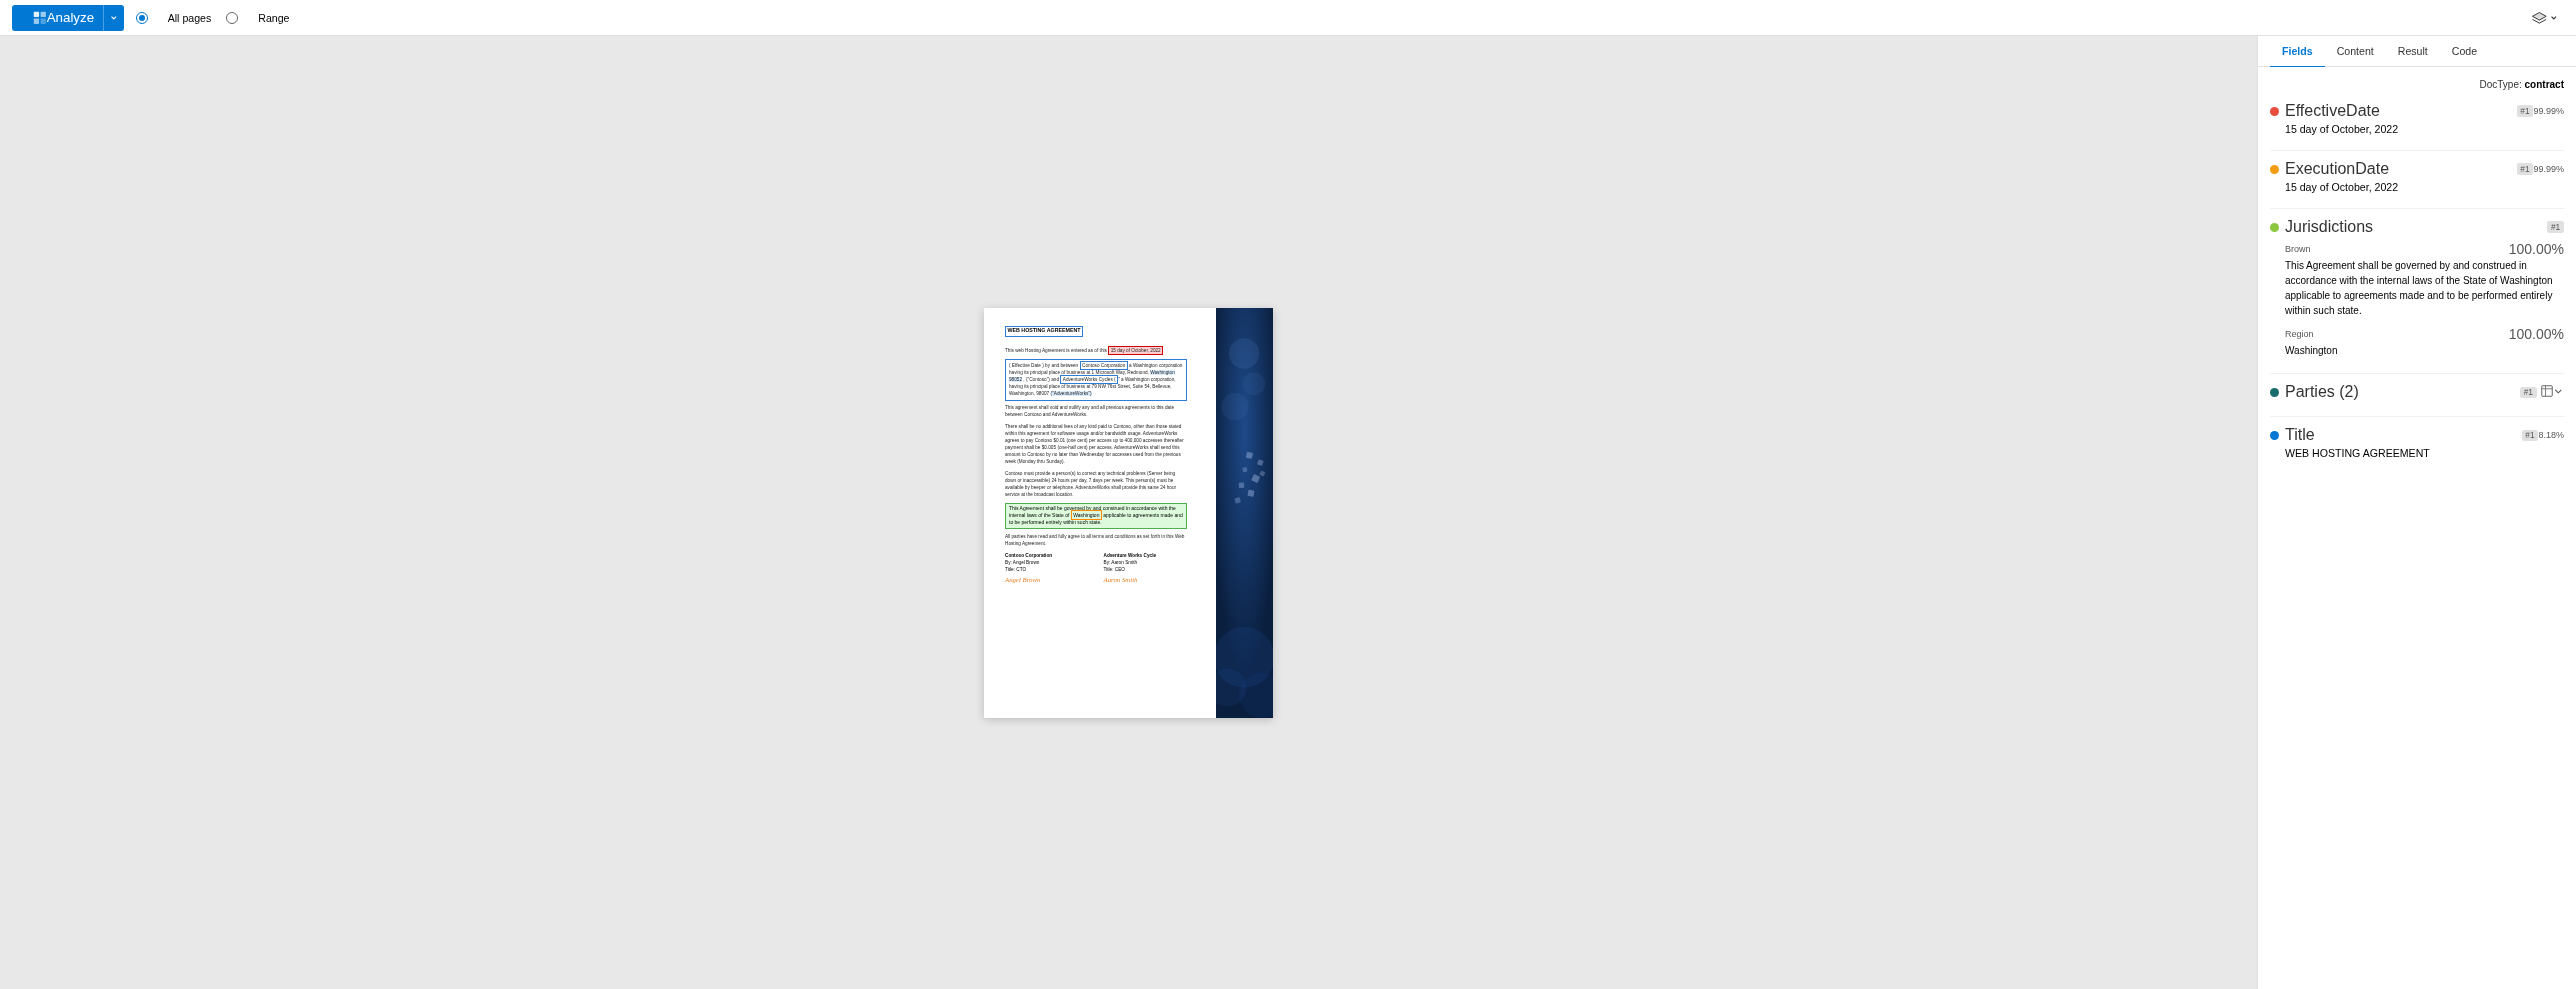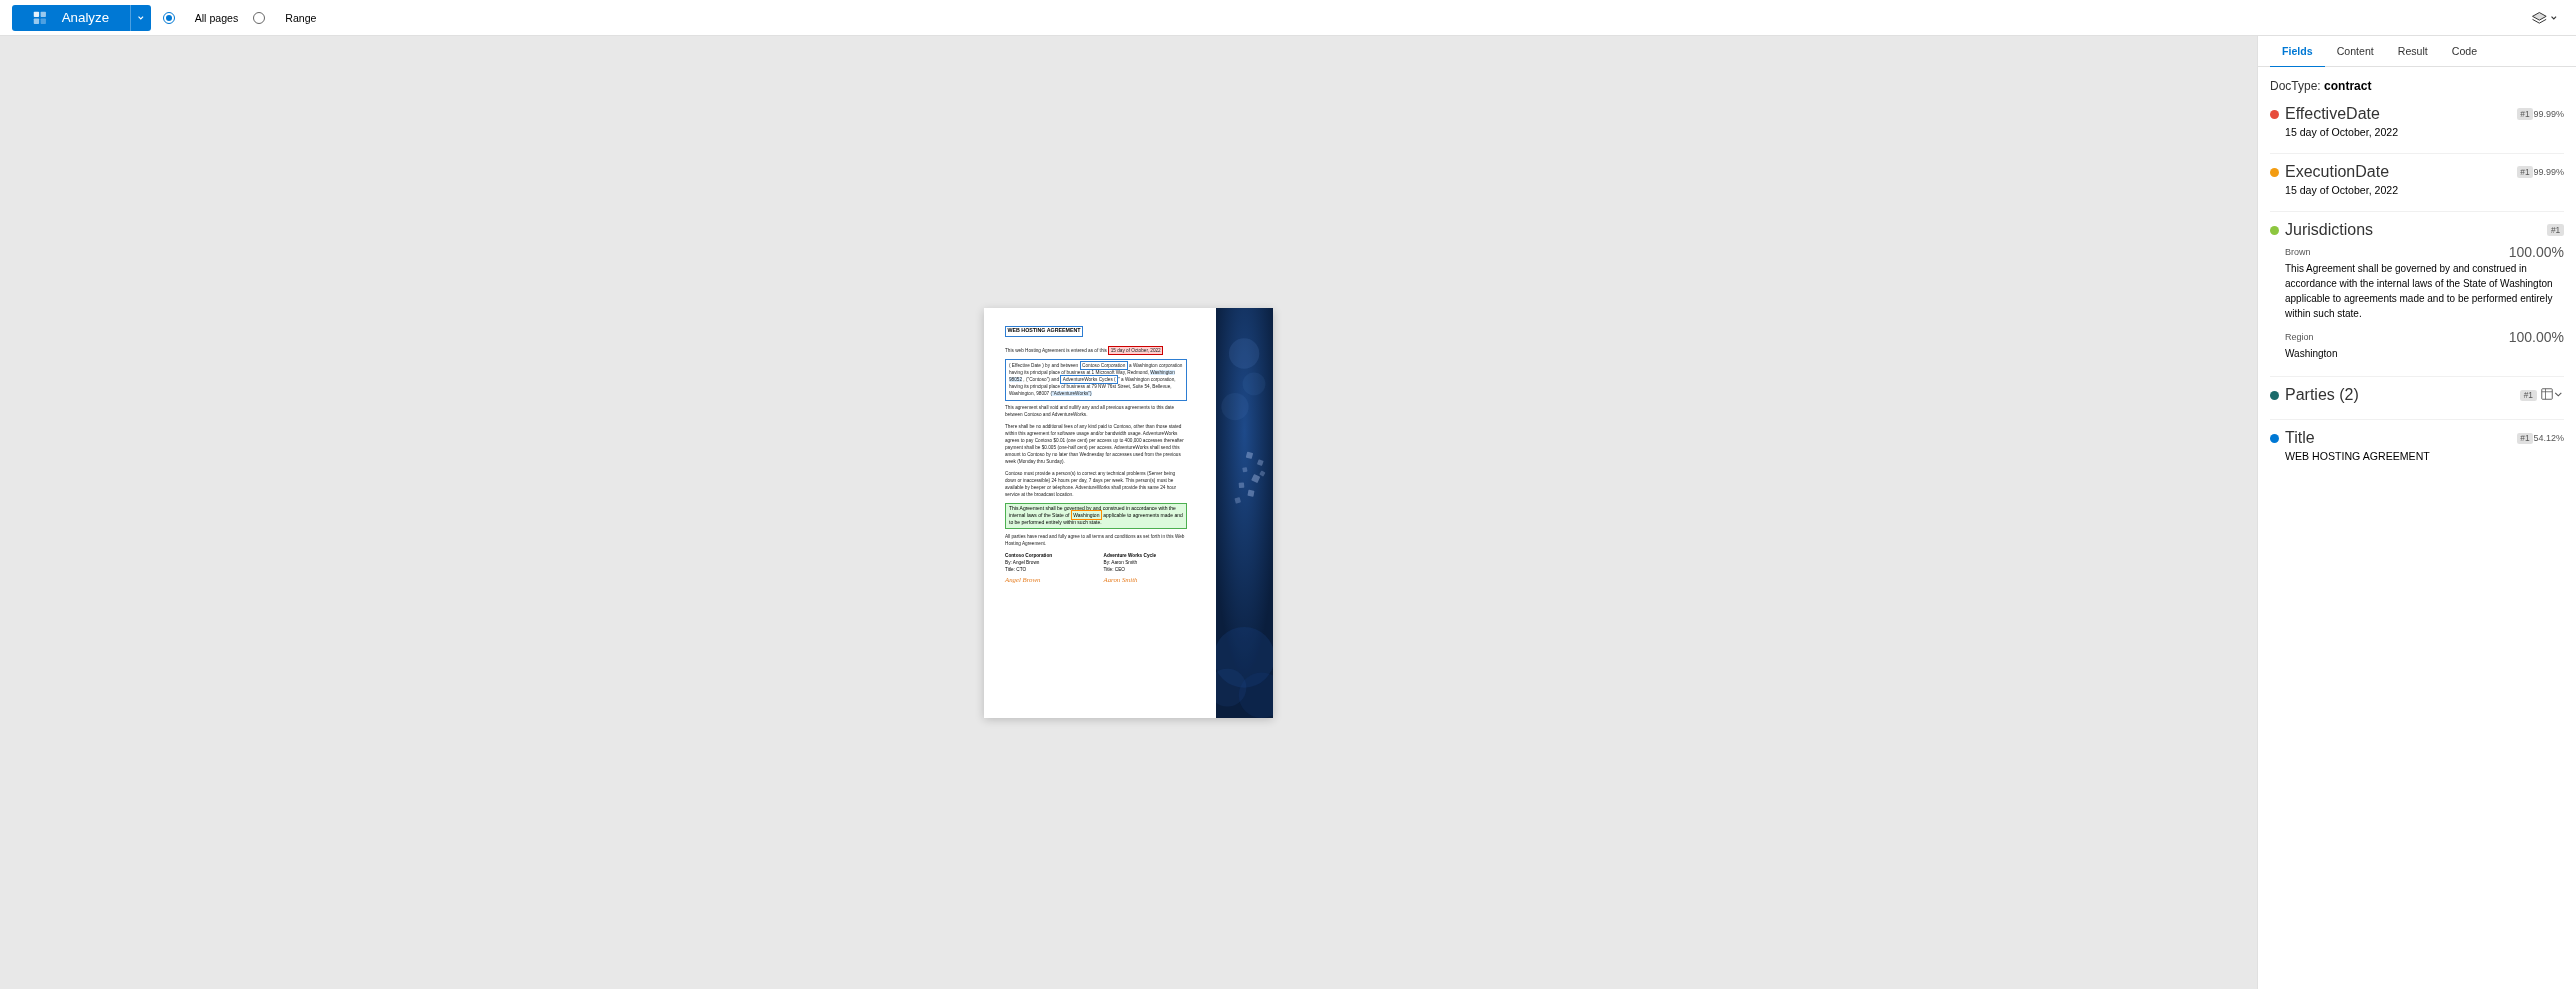--- a/index.html
+++ b/index.html
@@ -31,24 +31,25 @@
       color: white;
       border: none;
       border-radius: 3px;
       cursor: pointer;
       height: 26px;
       overflow: hidden;
     }
     .analyze-btn-main {
       display: flex;
       align-items: center;
-      gap: 15px;
-      padding: 0 21px;
+      gap: 0;
+      padding: 0 9px;
       height: 100%;
       border-right: 0.8px solid rgba(255,255,255,0.3);
+      margin-left: 12px;
     }
     .analyze-btn-dropdown {
       display: flex;
       align-items: center;
       padding: 0 6px;
       height: 100%;
       cursor: pointer;
     }
     .analyze-icon {
       width: 13.7px;
@@ -238,23 +239,24 @@
       font-weight: 600;
     }
 
     .panel-content {
       flex: 1;
       overflow-y: auto;
       padding: 12px;
     }
 
     .doctype-row {
-      font-size: 12px;
+      font-size: 10px;
       color: #333;
       margin-bottom: 12px;
+      text-align: right;
     }
     .doctype-value {
       font-weight: 600;
       color: #000;
     }
 
     .field-item {
       margin-bottom: 15px;
     }
 
@@ -562,21 +564,21 @@
         </div>
       </div>
 
       <hr class="divider">
 
       <div class="field-item">
         <div class="field-header">
           <div class="field-dot" style="background:#0078d4;"></div>
           <span class="field-name">Title</span>
           <span class="field-badge">#1</span>
-          <span class="field-confidence">54.12%</span>
+          <span class="field-confidence">8.18%</span>
         </div>
         <div class="field-value">WEB HOSTING AGREEMENT</div>
       </div>
 
     </div>
   </div>
 </div>
 
 
 </body></html>

